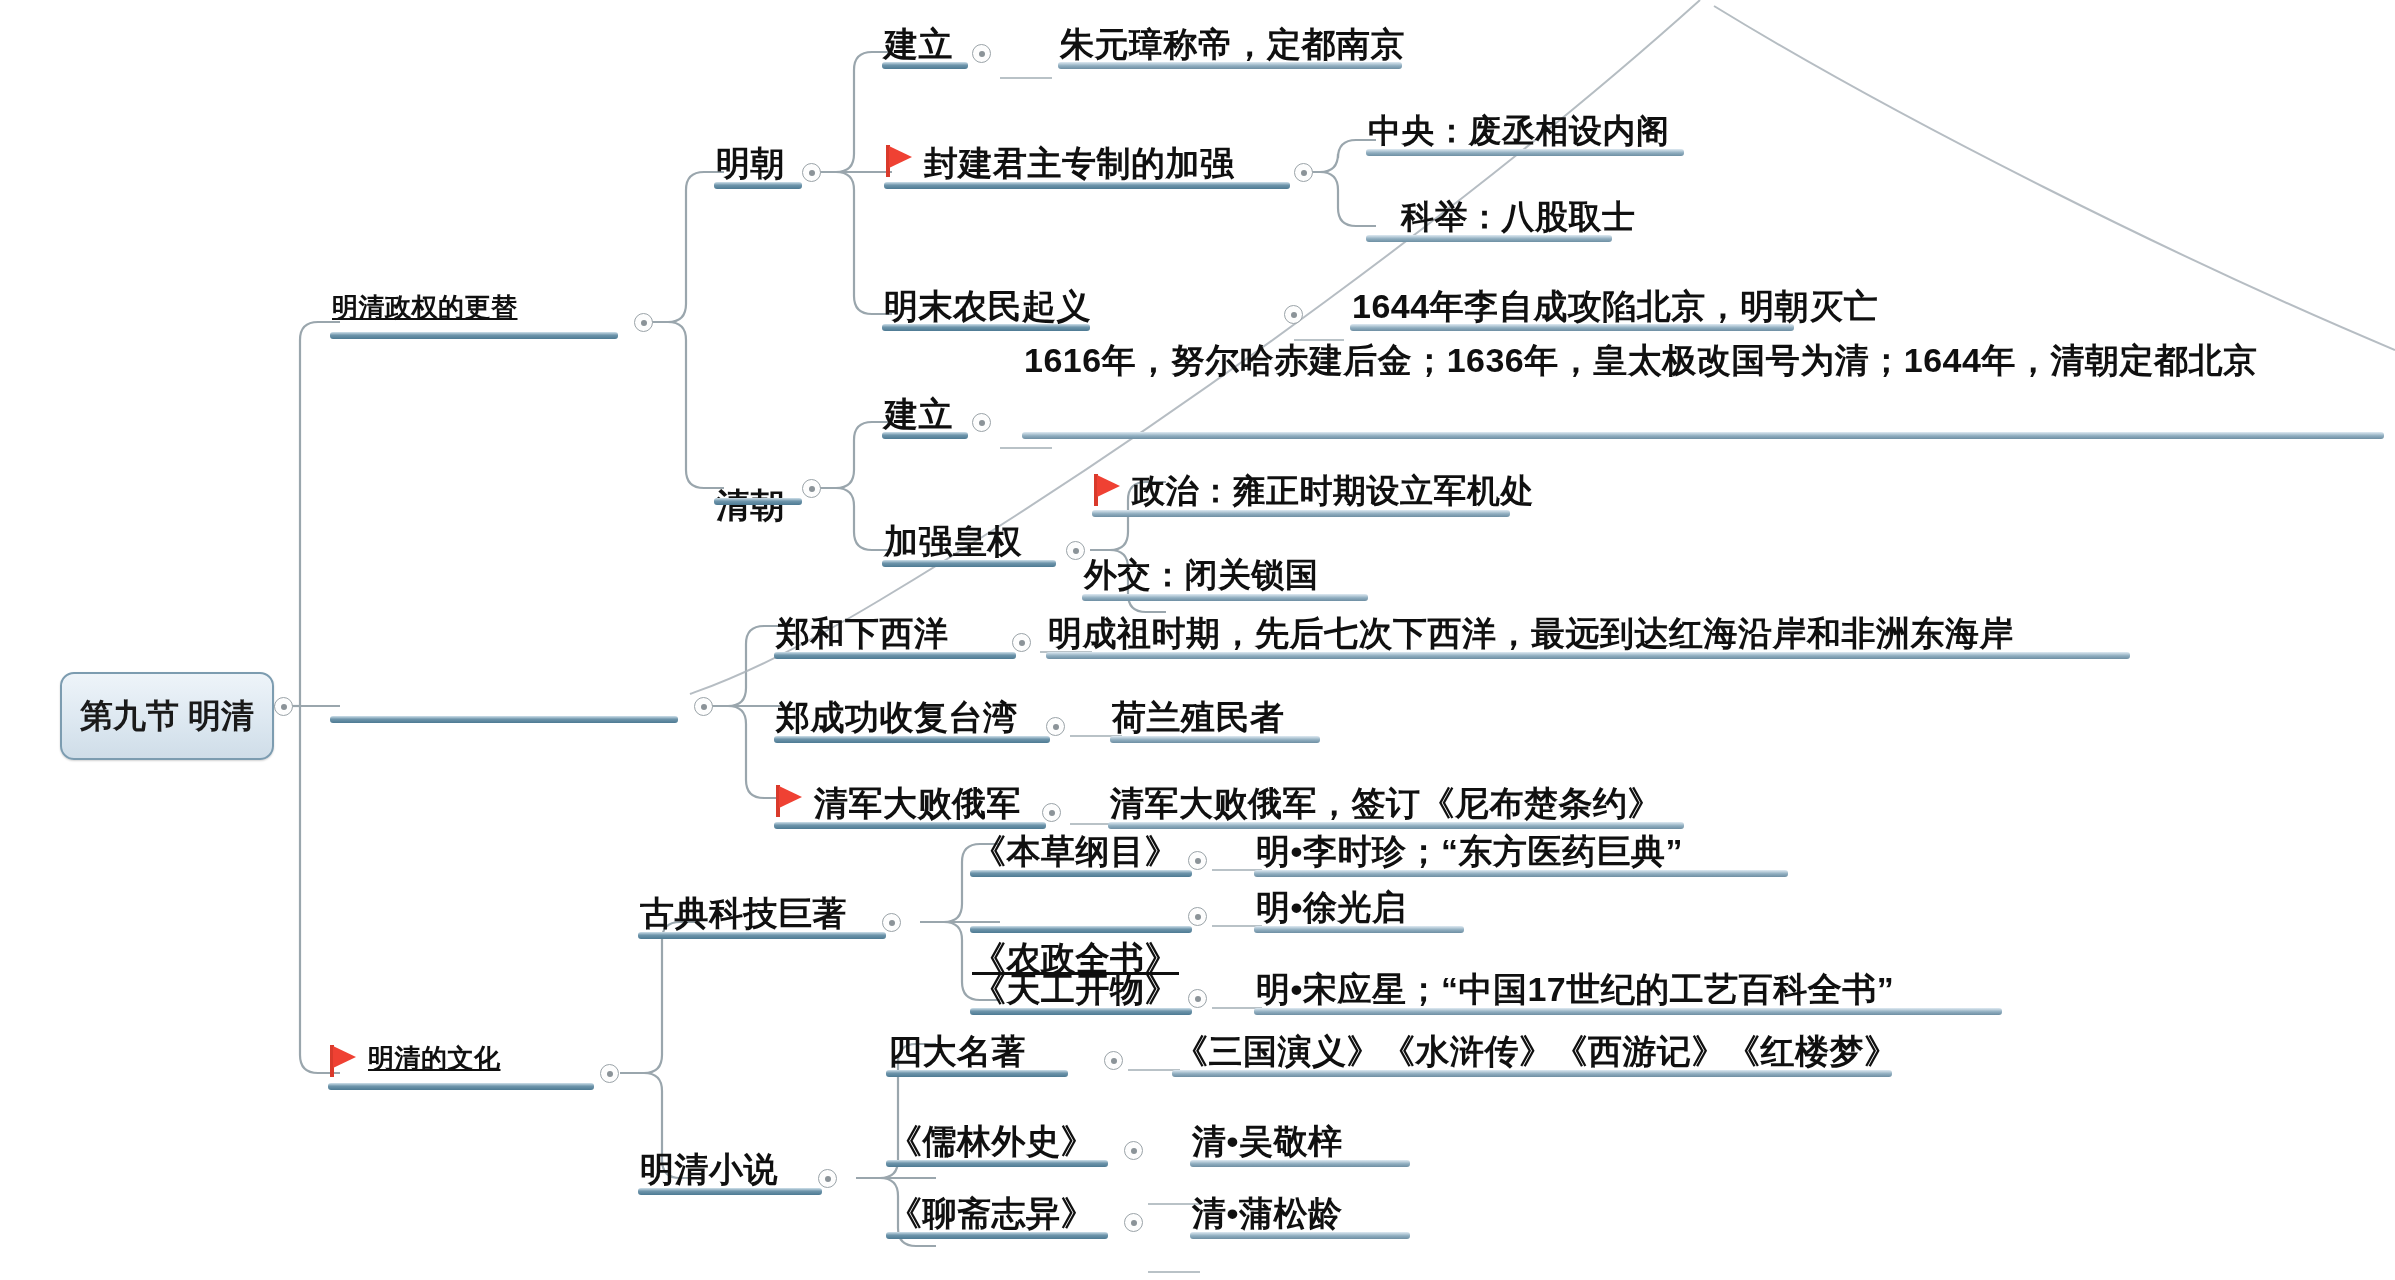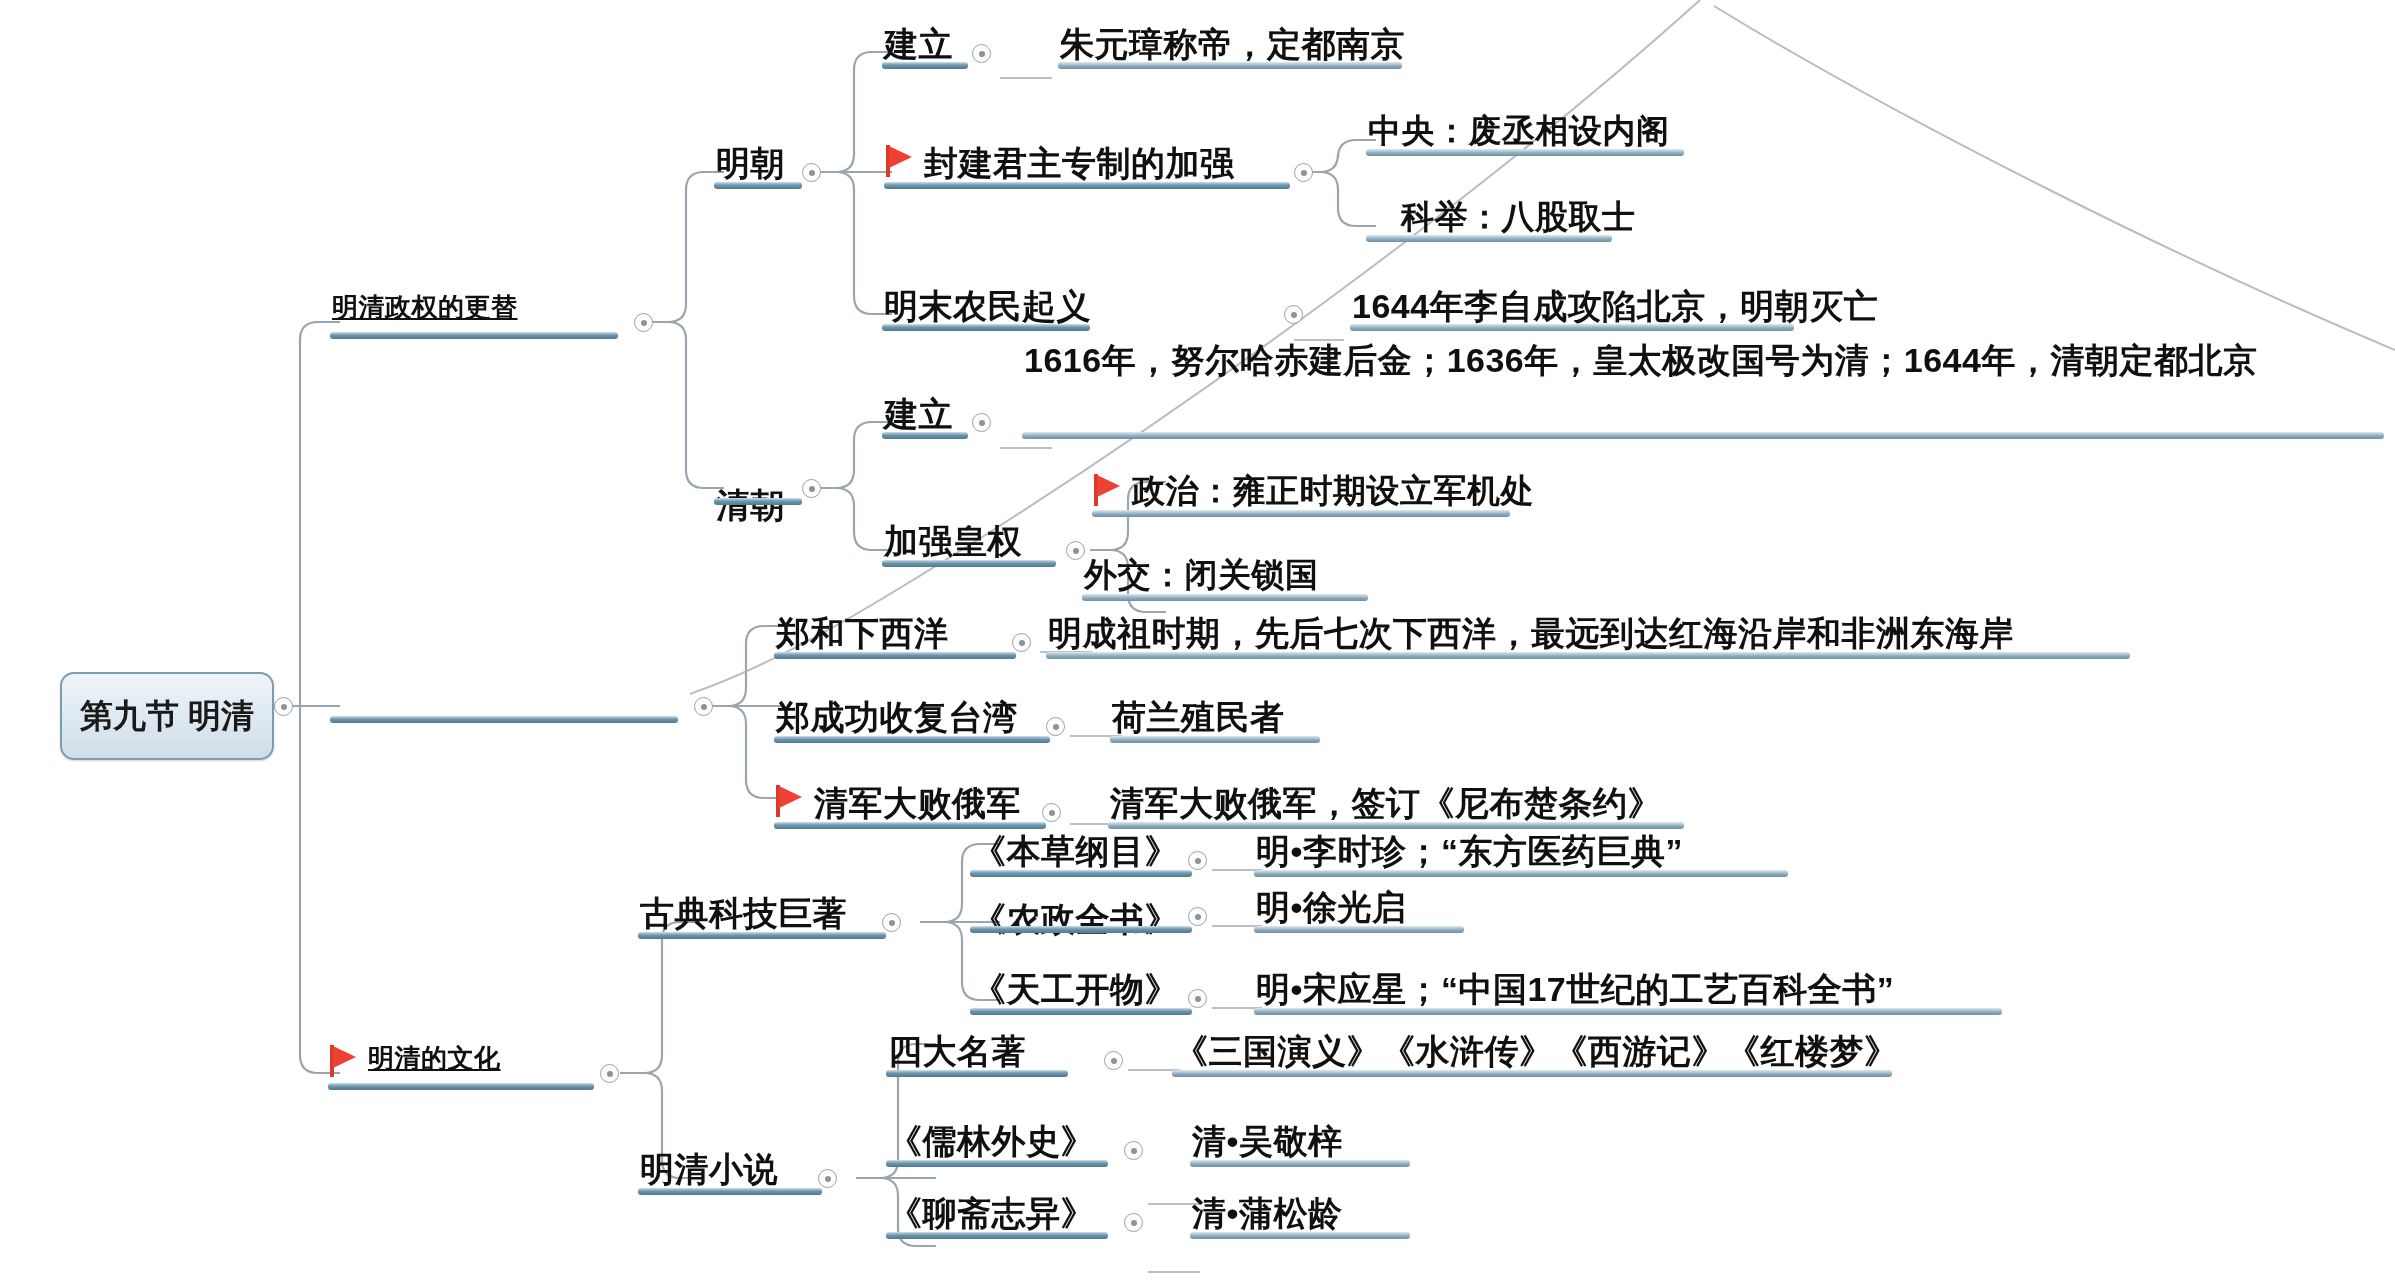--- a/index.html
+++ b/index.html
@@ -285,21 +285,21 @@
   <div class="node lvl3" style="left:972px;top:831px;">
     <span class="txt">《本草纲目》</span>
   </div>
   <div class="bar" style="left:970px;top:870px;width:222px;"></div>
   <div class="handle" style="left:1188px;top:851px;"></div>
   <div class="node lvl3" style="left:1256px;top:831px;">
     <span class="txt">明•李时珍；“东方医药巨典”</span>
   </div>
   <div class="bar lite" style="left:1254px;top:870px;width:534px;"></div>
 
-  <div class="node lvl3" style="left:972px;top:899px;">
+  <div class="node lvl3" style="left:972px;top:938px;text-decoration:underline;">
     <span class="txt">《农政全书》</span>
   </div>
   <div class="bar" style="left:970px;top:926px;width:222px;"></div>
   <div class="handle" style="left:1188px;top:907px;"></div>
   <div class="node lvl3" style="left:1256px;top:887px;">
     <span class="txt">明•徐光启</span>
   </div>
   <div class="bar lite" style="left:1254px;top:926px;width:210px;"></div>
 
   <div class="node lvl3" style="left:972px;top:969px;justify-content:center;">

